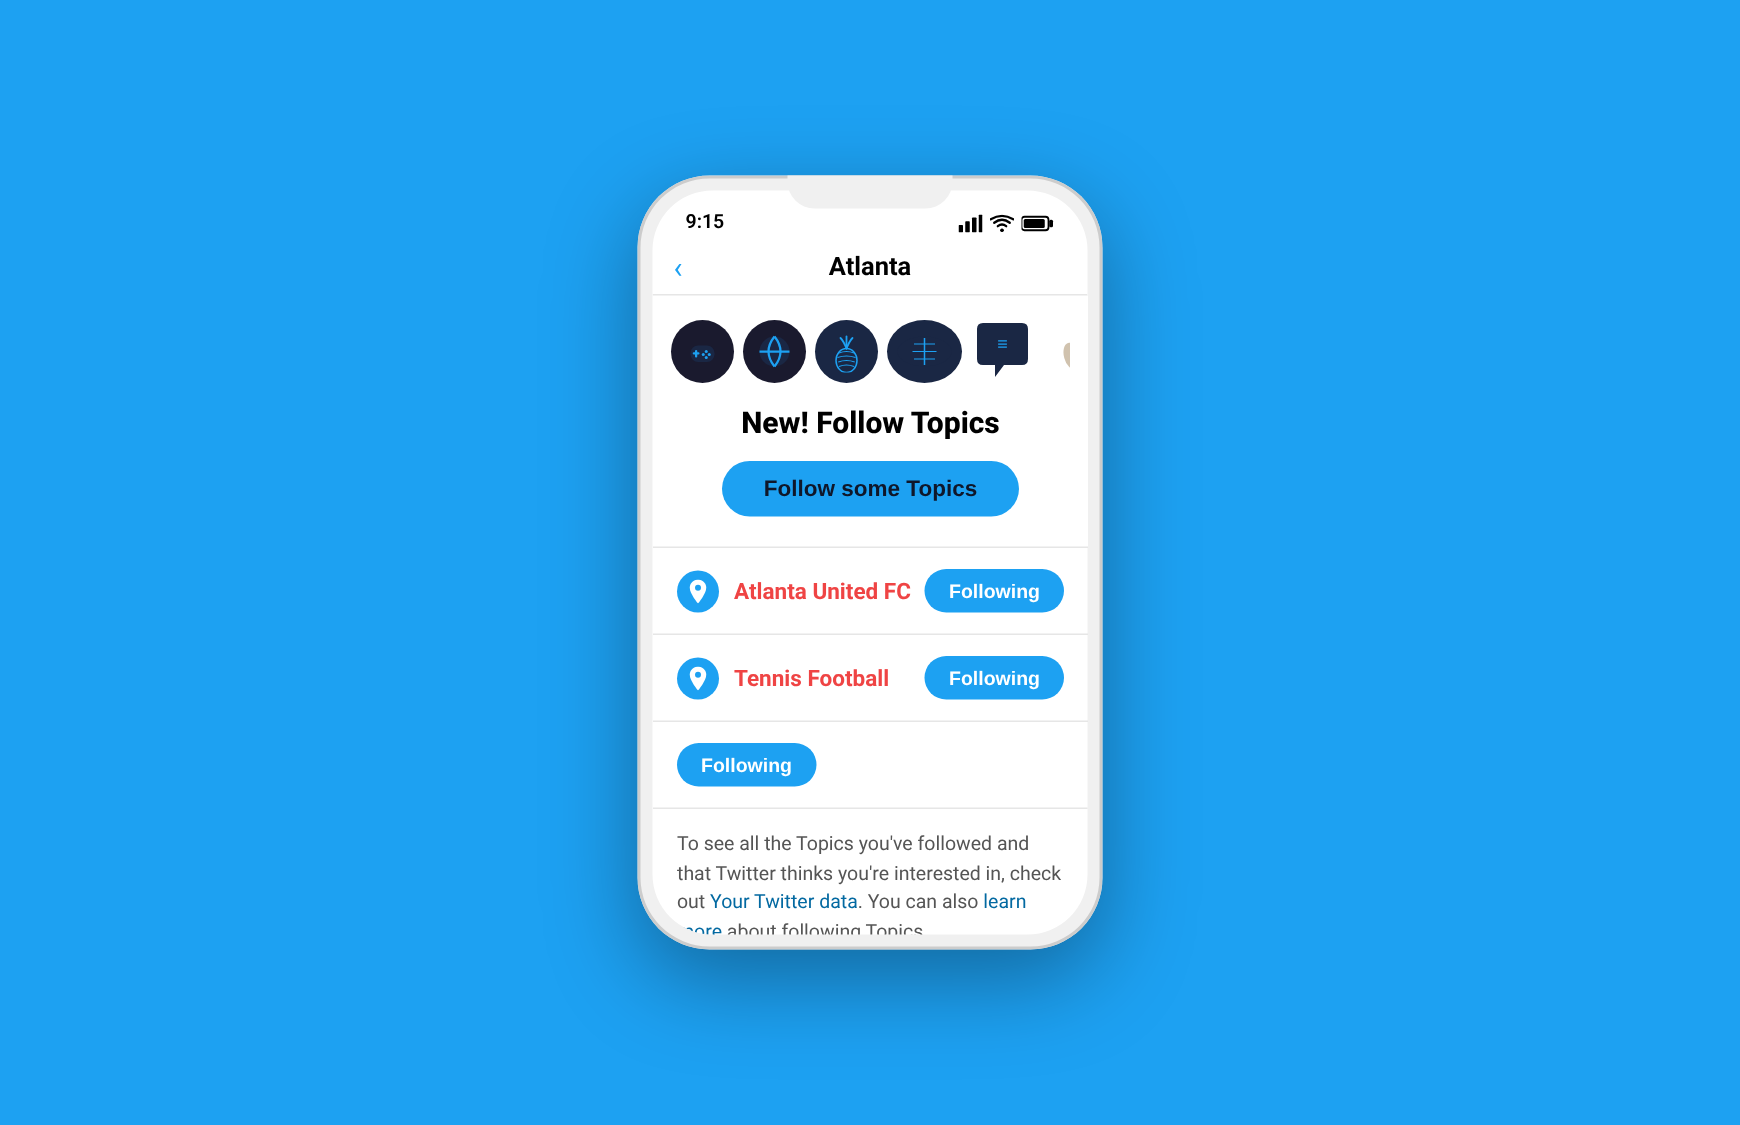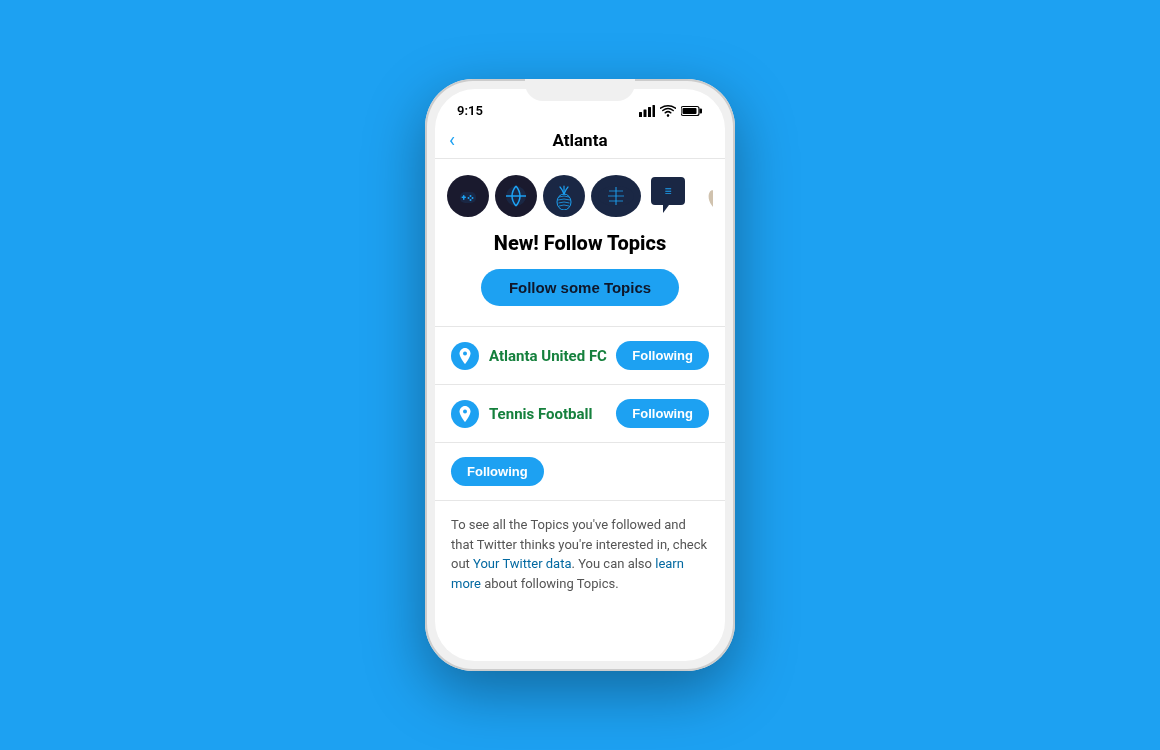--- a/index.html
+++ b/index.html
@@ -9,21 +9,21 @@
       background-color: #1DA1F2;
       display: flex;
       align-items: center;
       justify-content: center;
       font-family: -apple-system, BlinkMacSystemFont, 'Segoe UI', Roboto, Helvetica, Arial, sans-serif;
       overflow: hidden;
     }
 
     .phone-outer {
       width: 310px;
-      height: 592px;
+      height: 516px;
       background: #f0f0f0;
       border-radius: 48px;
       padding: 10px;
       box-shadow: 0 20px 60px rgba(0,0,0,0.35), inset 0 0 0 2px #ccc;
       position: relative;
     }
 
     .phone-inner {
       width: 100%;
       height: 100%;
@@ -180,21 +180,21 @@
       align-items: center;
       justify-content: center;
       color: white;
       font-size: 13px;
       flex-shrink: 0;
     }
 
     .topic-name {
       font-size: 15px;
       font-weight: 700;
-      color: #15803d;
+      color: #ef4444;
     }
 
     .following-btn {
       background: #1DA1F2;
       color: white;
       border: none;
       border-radius: 18px;
       padding: 7px 16px;
       font-size: 13px;
       font-weight: 700;

